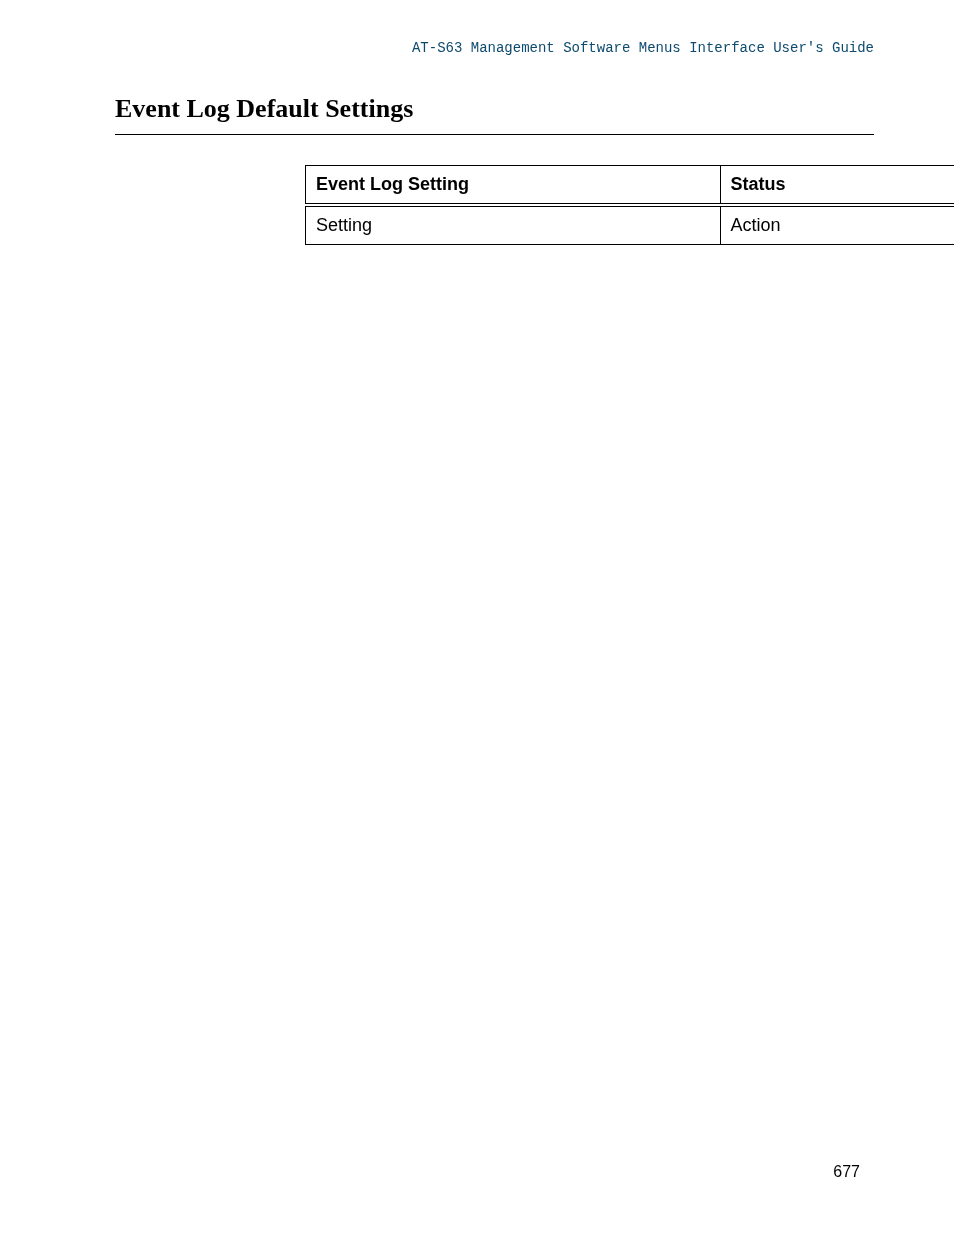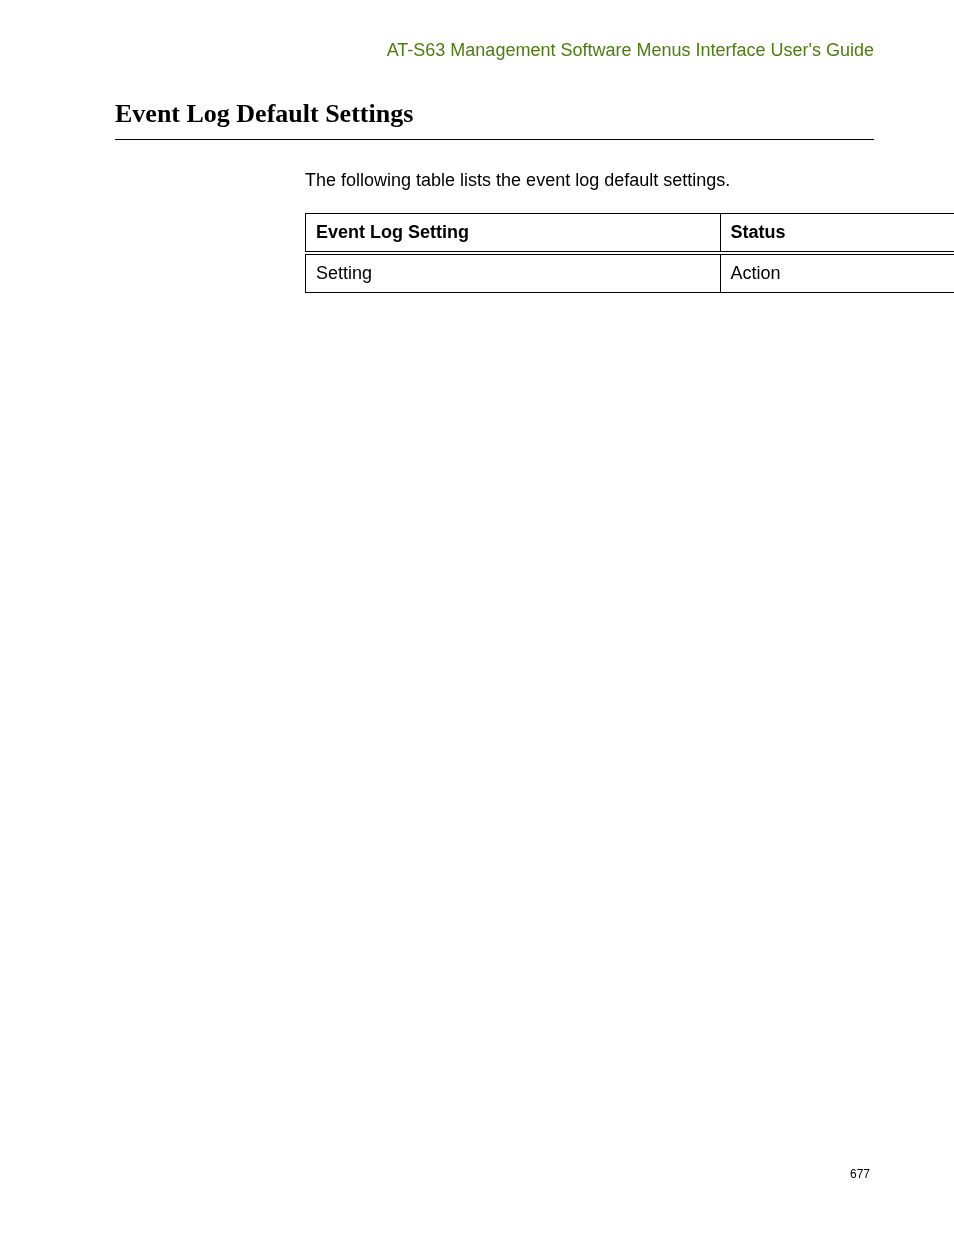--- a/index.html
+++ b/index.html
@@ -13,24 +13,24 @@
       background: #ffffff;
       font-family: "Myriad Pro", "Segoe UI", Arial, sans-serif;
       color: #000000;
       position: relative;
     }
     .page {
       padding: 40px 80px 0 115px;
     }
     .running-header {
       text-align: right;
-      font-size: 18px;
-      color: #4d7c0f;
+      font-size: 14px;
+      color: #0c4a6e;
       margin-bottom: 38px;
-      font-family: Liberation Sans, sans-serif;
+      font-family: Liberation Mono, monospace;
     }
     .section-title {
       font-family: "Palatino Linotype", "Book Antiqua", Palatino, serif;
       font-size: 26px;
       font-weight: bold;
       border-bottom: 1.5px solid #000;
       padding-bottom: 10px;
       margin-bottom: 30px;
     }
     .intro {
@@ -57,34 +57,33 @@
     }
     .settings-table .col-setting {
       width: 345px;
     }
     .settings-table .col-default {
       width: 225px;
     }
     .page-number {
       position: absolute;
       bottom: 54px;
-      right: 84px;
-      font-size: 12px;
+      right: 94px;
+      font-size: 16px;
       font-family: Arial, sans-serif;
     }
   </style>
 </head>
 <body>
 
 <div class="page">
   <div class="running-header">AT-S63 Management Software Menus Interface User's Guide</div>
 
   <h1 class="section-title">Event Log Default Settings</h1>
 
-  <p class="intro">The following table lists the event log default settings.</p>
 
   <table class="settings-table">
     <thead>
       <tr>
         <th class="col-setting">Event Log Setting</th>
         <th class="col-default">Status</th>
       </tr>
     </thead>
     <tbody>
       <tr>

